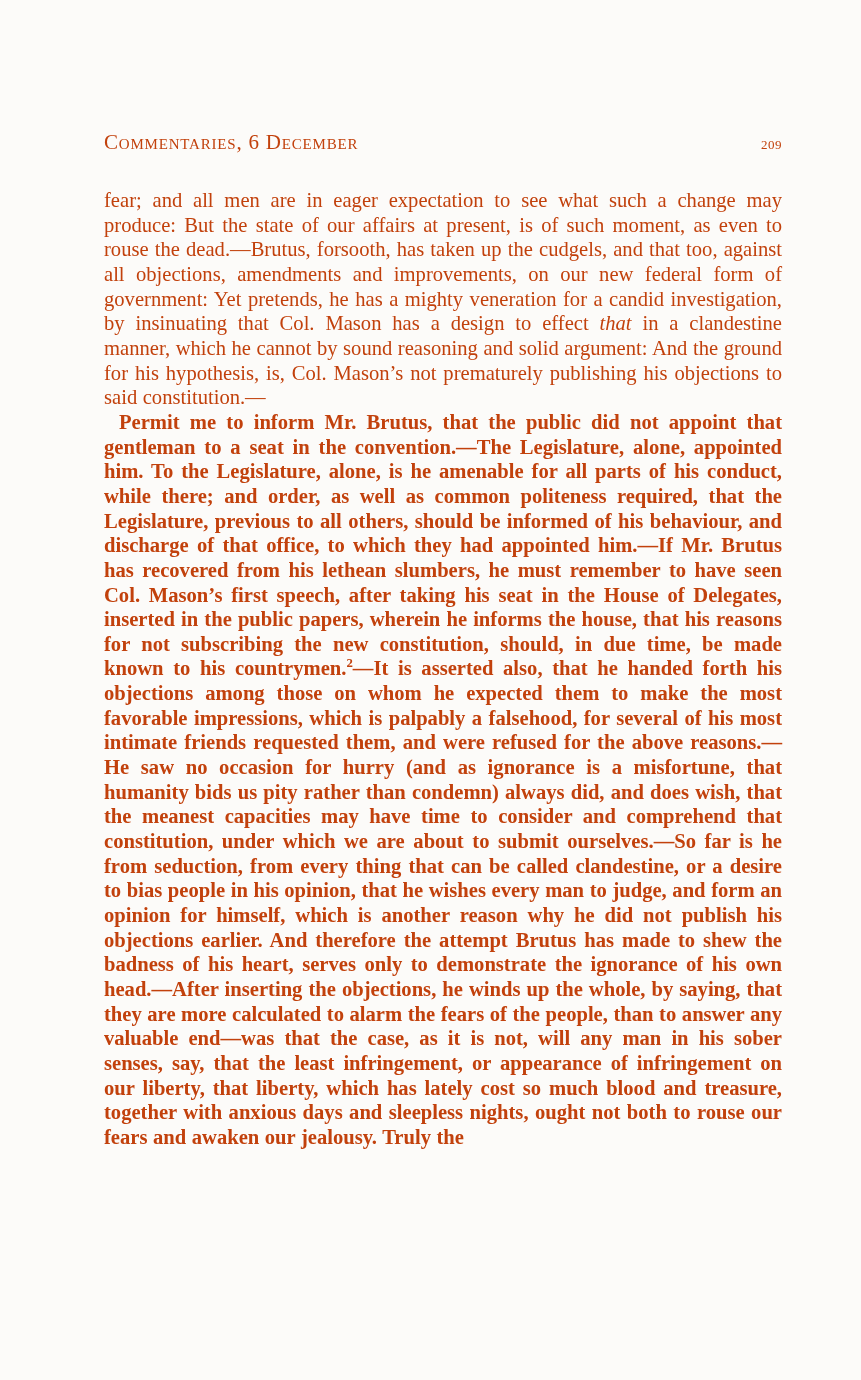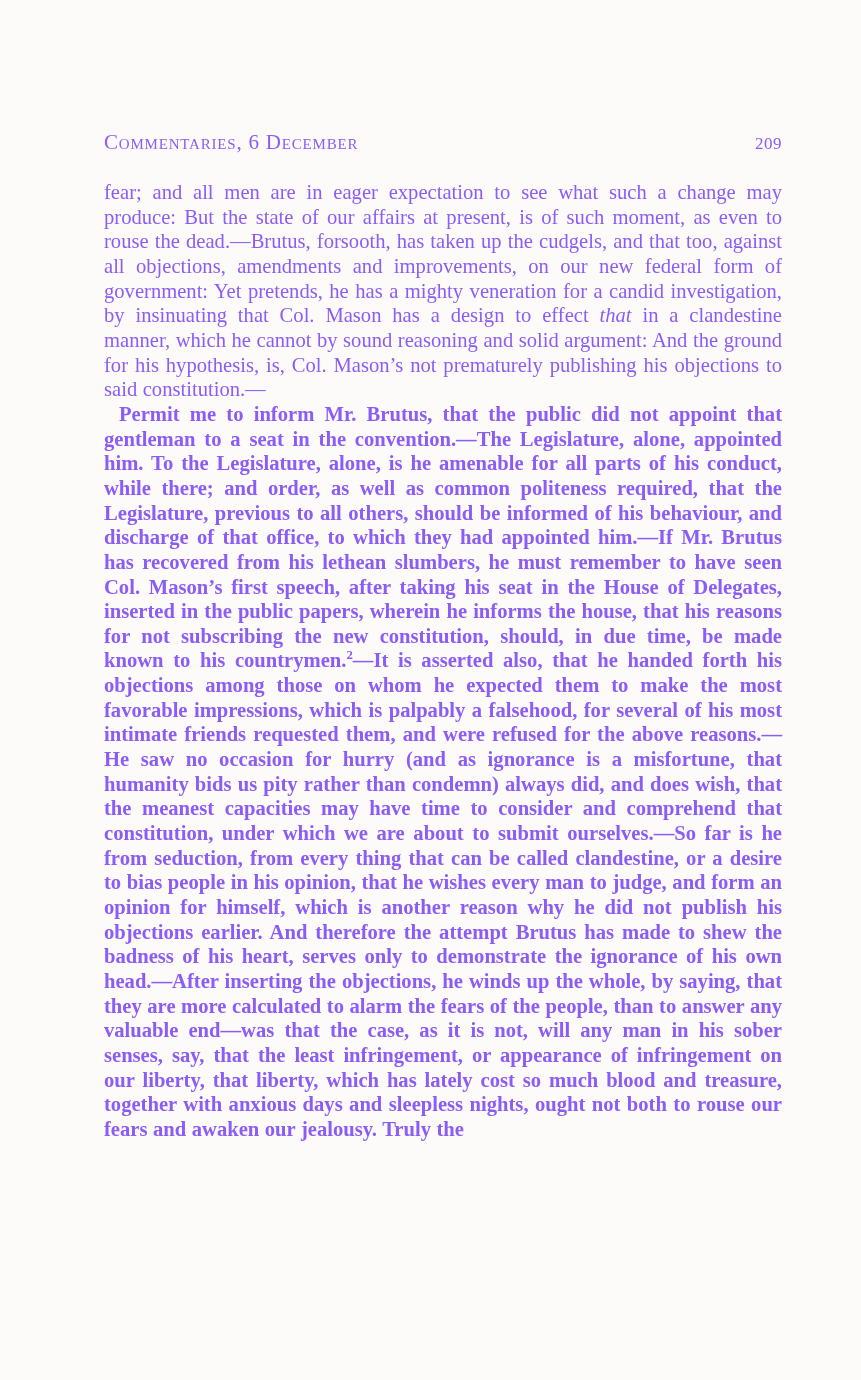--- a/index.html
+++ b/index.html
@@ -6,46 +6,46 @@
     margin: 0;
     padding: 0;
     background: #ffffff;
   }
   .page {
     position: relative;
     width: 861px;
     height: 1380px;
     background: #fcfbf9;
     font-family: "Liberation Serif", serif;
-    color: #8b5cf6;
+    color: #c2410c;
     overflow: hidden;
   }
   .running-header {
     position: absolute;
     left: 104px;
     top: 132px;
     width: 678px;
     display: flex;
     justify-content: space-between;
     align-items: baseline;
     line-height: 1;
   }
   .running-title {
     font-variant: small-caps;
     font-size: 21px;
     letter-spacing: 0.8px;
   }
   .page-number {
-    font-size: 17px;
+    font-size: 13px;
     letter-spacing: 0.5px;
   }
   .page-body {
     position: absolute;
     left: 104px;
-    top: 180px;
+    top: 188px;
     width: 678px;
     font-size: 20.6px;
     line-height: 24.65px;
     text-align: justify;
     word-spacing: 0.4px;
   }
   .page-body p {
     margin: 0;
     padding: 0;
   }

